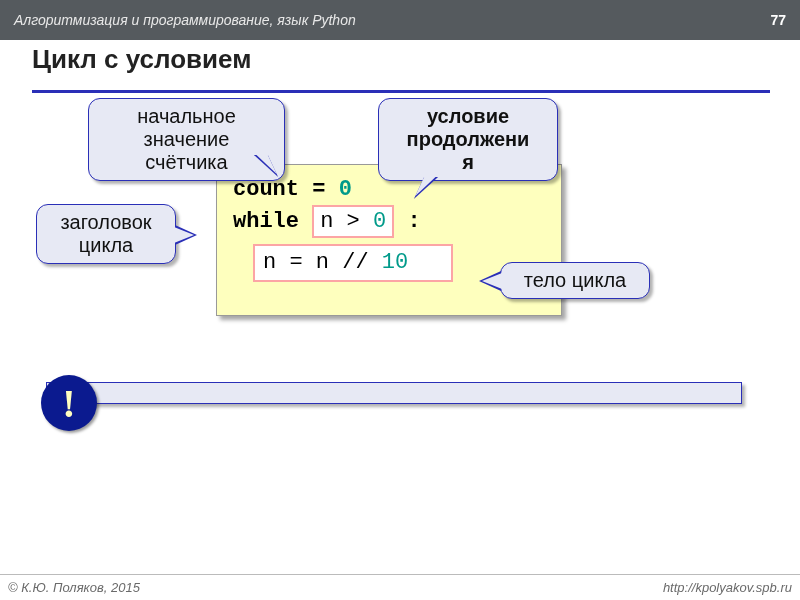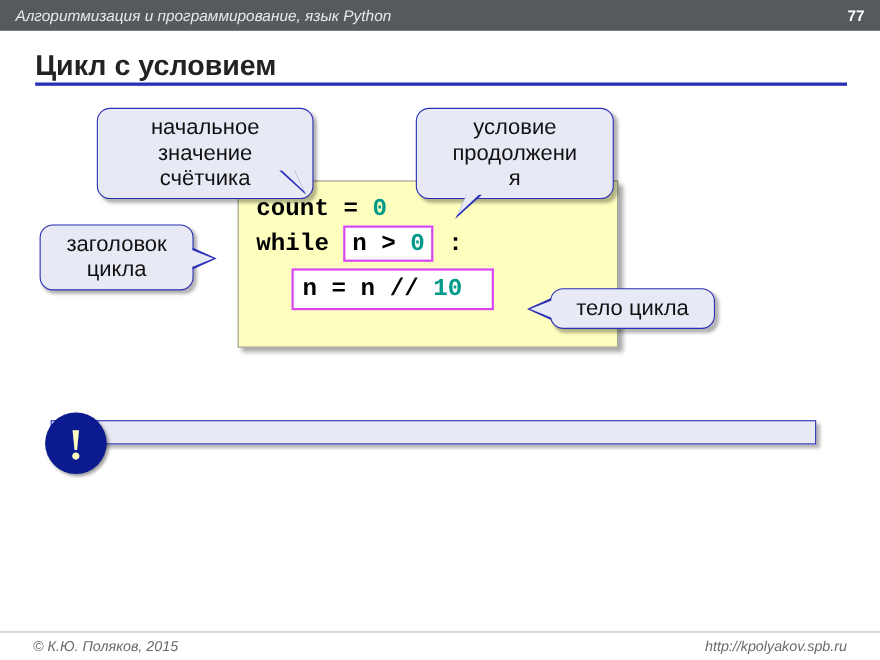--- a/index.html
+++ b/index.html
@@ -5,34 +5,34 @@
   * { box-sizing: border-box; margin: 0; padding: 0; }
   body {
     width: 800px; height: 600px;
     font-family: Arial, Helvetica, sans-serif;
     background: #fff;
     position: relative;
     overflow: hidden;
   }
   .topbar {
     position: absolute; left: 0; right: 0; top: 0;
-    height: 28px;
+    height: 40px;
     background: #555a5e;
     display: flex; align-items: center; justify-content: space-between;
     padding: 0 14px;
     color: #e8e8e8;
     font-size: 14px;
     font-style: italic;
   }
   .topbar .pg { font-style: normal; font-weight: bold; color: #ffffff; }
 
   .title-wrap { position: absolute; left: 32px; right: 30px; top: 44px; }
   .title {
     font-size: 26px; font-weight: bold; color: #222;
-    padding-bottom: 0;
+    padding-bottom: 15px;
     border-bottom: 3px solid #2a2fb7;
   }
 
   .stage { position: absolute; left: 0; right: 0; top: 92px; height: 300px; }
 
   .callout {
     position: absolute;
     background: #e7e9f4;
     border: 1px solid #2a2fb7;
     border-radius: 12px;
@@ -105,31 +105,31 @@
     font-size: 22px; font-weight: bold;
     line-height: 1.35;
     color: #000;
   }
   .kw-blue { color: #000000; }
   .lit-teal { color: #009a8a; }
 
   .condbox, .bodybox {
     display: inline-block;
     background: #fff;
-    border: 2px solid #d946ef;
+    border: 2px solid #fca5a5;
     padding: 0 6px;
     font-family: "Courier New", monospace;
-    font-weight: bold;
+    font-weight: normal;
   }
   .bodybox {
     display: block;
-    margin-left: 32px;
+    margin-left: 20px;
     margin-top: 6px;
     padding: 2px 8px;
-    width: 184px;
+    width: 200px;
   }
 
   .notewrap {
     position: absolute; left: 46px; top: 382px; width: 696px;
   }
   .notebar {
     position: relative;
     background: #e7e9f4;
     border: 1px solid #2a2fb7;
     box-shadow: 3px 3px 3px rgba(0,0,0,.3);
@@ -144,21 +144,21 @@
     display: flex; align-items: center; justify-content: center;
     font-size: 40px; font-weight: bold; font-family: Georgia, serif;
     box-shadow: 2px 2px 3px rgba(0,0,0,.4);
   }
 
   .footer {
     position: absolute; left: 0; right: 0; bottom: 0;
     height: 26px;
     border-top: 1px solid #bbb;
     display: flex; justify-content: space-between; align-items: center;
-    padding: 0 30px;
+    padding: 0 8px;
     font-size: 13px; font-style: italic; color: #6a6a6a;
   }
 </style>
 </head>
 <body>
 
 <div class="topbar">
   <span>Алгоритмизация и программирование, язык Python</span>
   <span class="pg">77</span>
 </div>
@@ -185,21 +185,21 @@
       </div>
     </div>
   </div>
 
   <div class="callout" style="left:88px; top:6px; width:197px;">
     <span style="white-space:pre-line;">начальное
 значение счётчика</span>
     <span class="tail tail-dr" style="left:170px; top:56px;"></span>
   </div>
 
-  <div class="callout" style="left:378px; top:6px; width:180px;">
+  <div class="callout" style="left:378px; top:6px; width:180px;font-weight:bold;">
     <span style="white-space:pre-line;">условие
 продолжени
 я</span>
     <span class="tail tail-dl" style="left:40px; top:78px;"></span>
   </div>
 
   <div class="callout" style="left:36px; top:112px; width:140px;">
     <span style="white-space:pre-line;">заголовок
 цикла</span>
     <span class="tail tail-rt" style="left:138px; top:20px;"></span>

